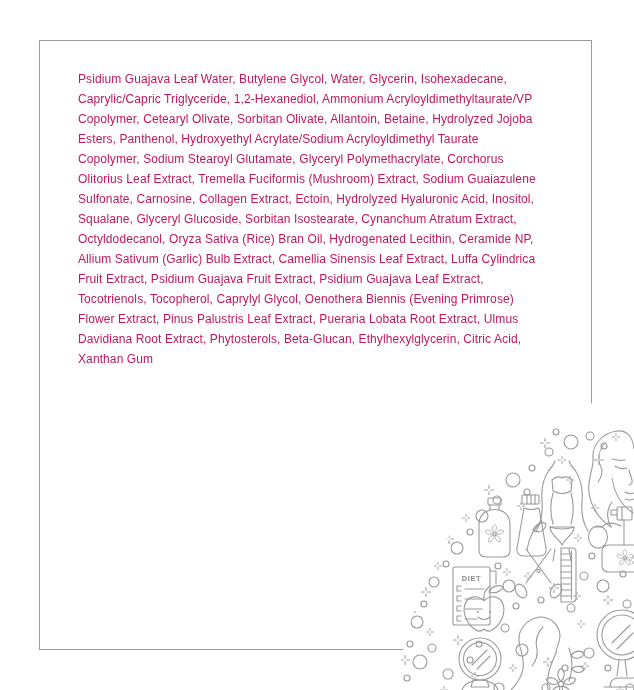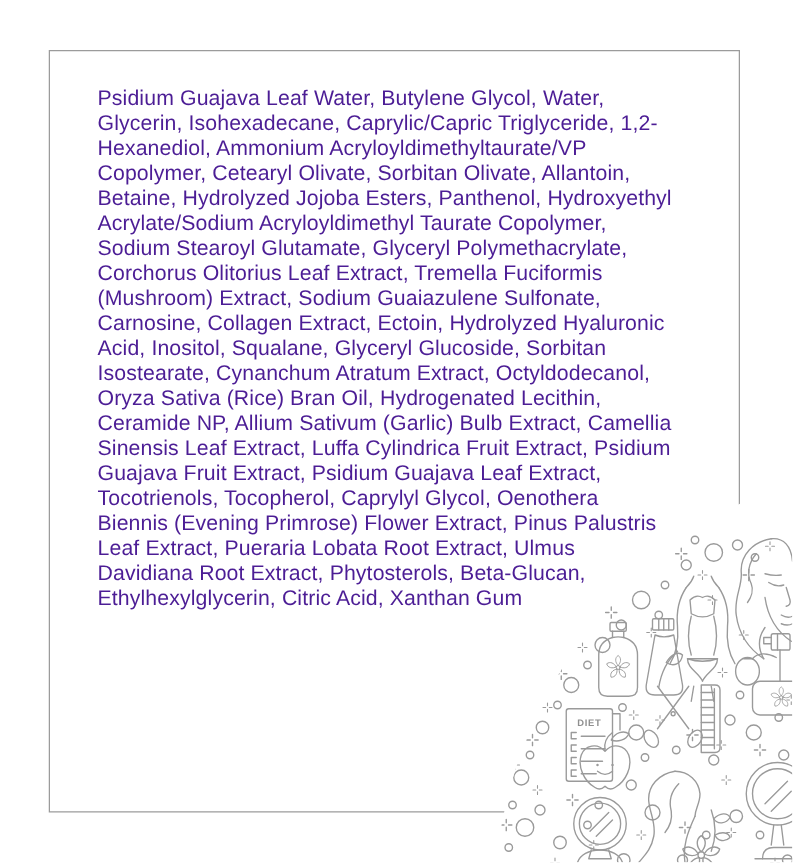--- a/index.html
+++ b/index.html
@@ -20,24 +20,24 @@
     border: 1px solid #9b9b9b;
     box-sizing: border-box;
     background: #ffffff;
   }
   .ingredients {
     position: absolute;
     left: 38px;
     top: 28px;
     width: 462px;
     margin: 0;
-    font-size: 17px;
+    font-size: 12px;
     line-height: 20px;
     letter-spacing: 0.1px;
-    color: #4c1d95;
+    color: #be185d;
   }
   .pattern {
     position: absolute;
     left: 380px;
     top: 360px;
   }
   .diet-text {
     font-family: "Liberation Sans", sans-serif;
     font-size: 7.5px;
     font-weight: 700;

